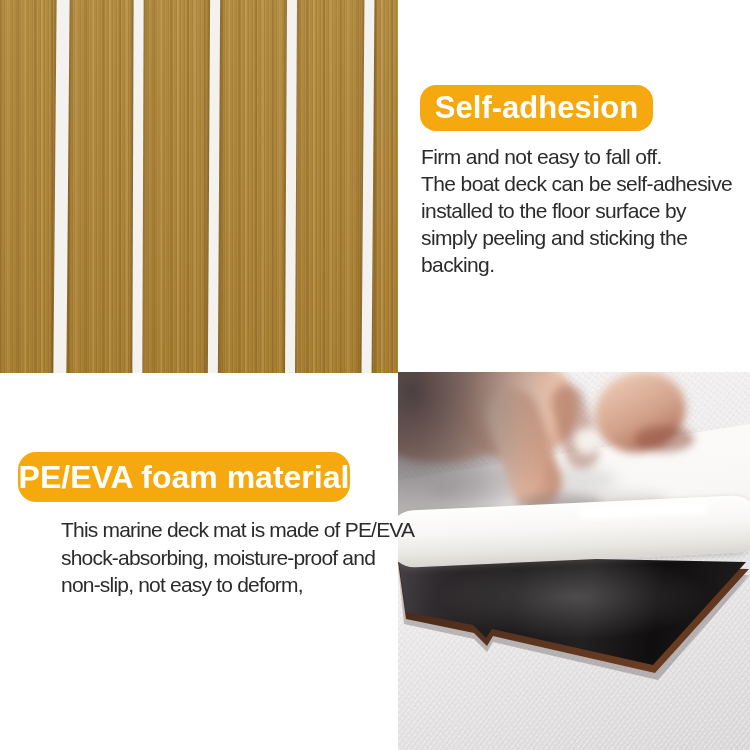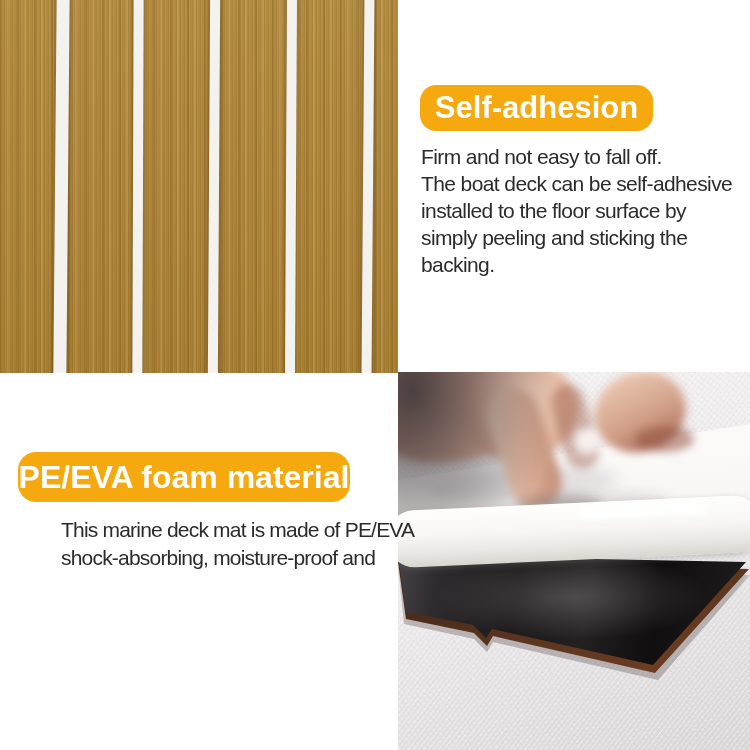--- a/index.html
+++ b/index.html
@@ -133,16 +133,17 @@
     <div class="pp-sheet"></div>
     <div class="pp-band"></div>
     <div class="pp-band-hl"></div>
   </figure>
 
   <section>
     <div id="badge-bottom" class="badge">PE/EVA foam material</div>
     <div class="copy copy-bottom">
       <div class="line">This marine deck mat is made of PE/EVA</div>
       <div class="line">shock-absorbing, moisture-proof and</div>
+      <div class="line">non-slip, not easy to deform,</div>
     </div>
   </section>
 
 </div>
 
 </body></html>

